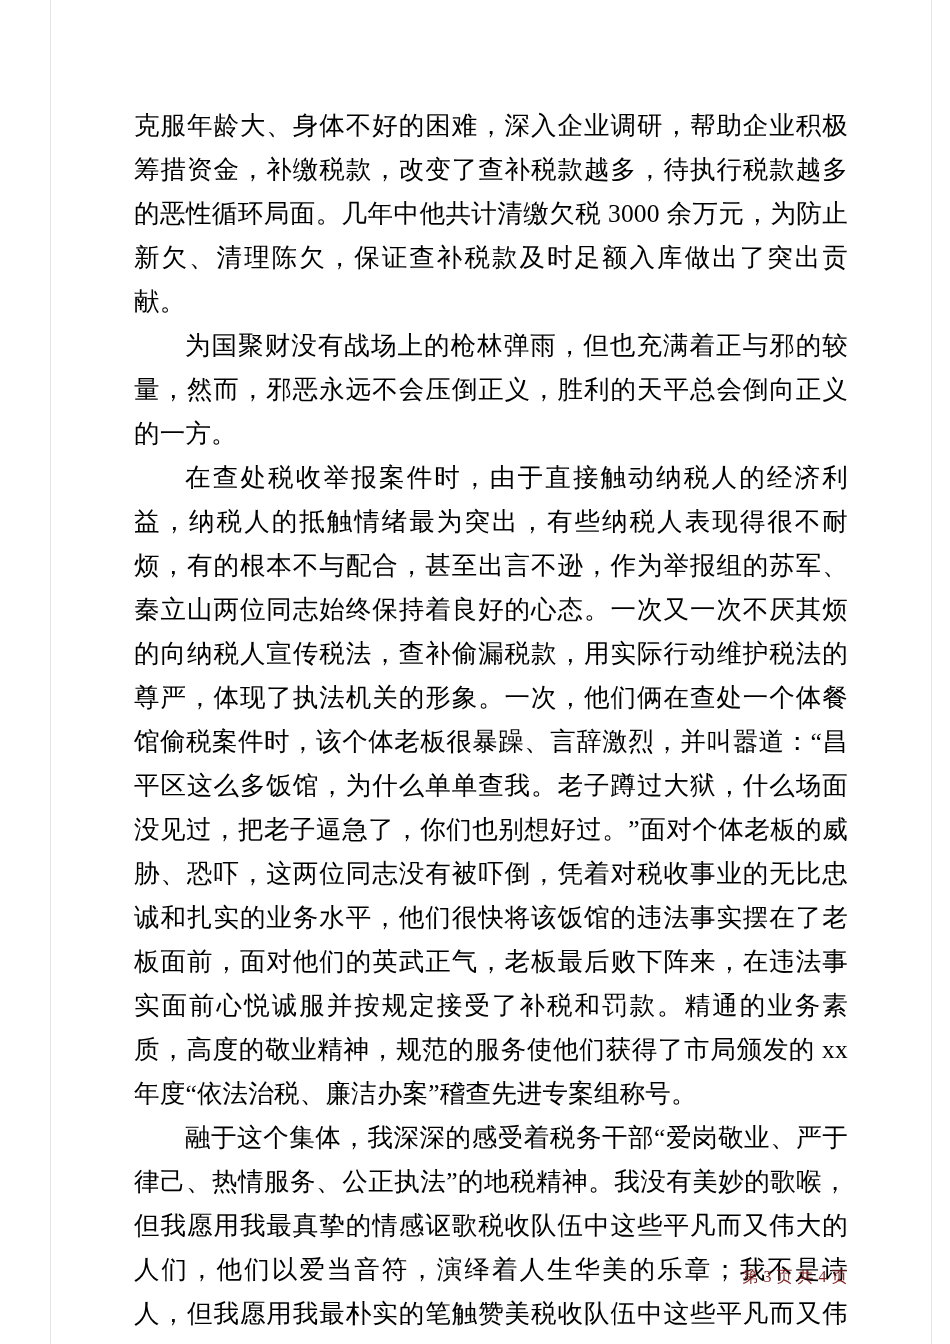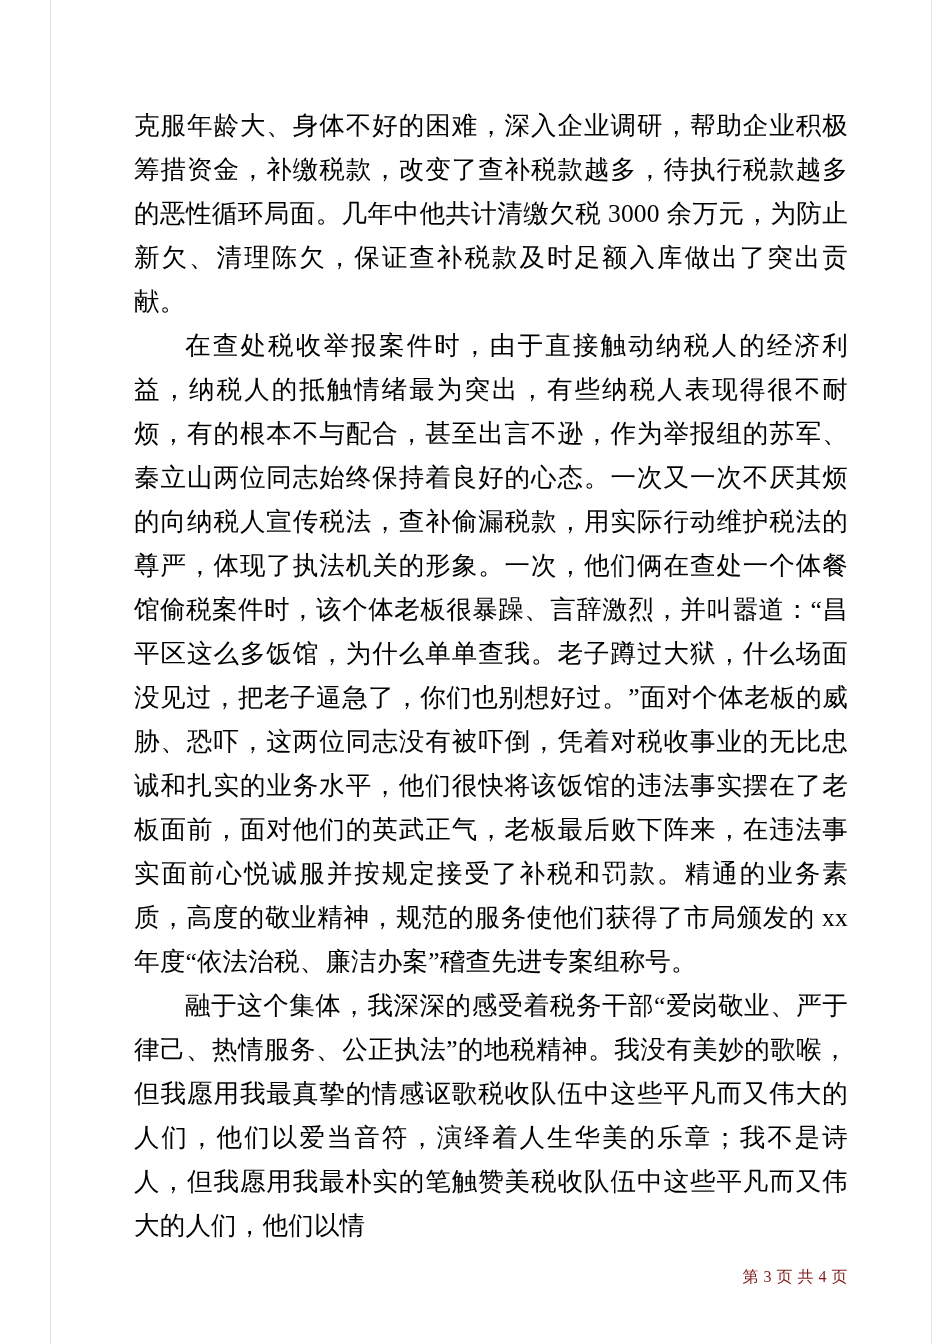--- a/index.html
+++ b/index.html
@@ -68,18 +68,19 @@
 </style>
 </head>
 <body>
 
 <div class="page">
   <div class="page-border-left"></div>
   <div class="page-border-right"></div>
 
   <div class="content">
     <p class="para">克服年龄大、身体不好的困难，深入企业调研，帮助企业积极筹措资金，补缴税款，改变了查补税款越多，待执行税款越多的恶性循环局面。几年中他共计清缴欠税 3000 余万元，为防止新欠、清理陈欠，保证查补税款及时足额入库做出了突出贡献。</p>
+    <p class="para indent">为国聚财没有战场上的枪林弹雨，但也充满着正与邪的较量，然而，邪恶永远不会压倒正义，胜利的天平总会倒向正义的一方。</p>
     <p class="para indent">在查处税收举报案件时，由于直接触动纳税人的经济利益，纳税人的抵触情绪最为突出，有些纳税人表现得很不耐烦，有的根本不与配合，甚至出言不逊，作为举报组的苏军、秦立山两位同志始终保持着良好的心态。一次又一次不厌其烦的向纳税人宣传税法，查补偷漏税款，用实际行动维护税法的尊严，体现了执法机关的形象。一次，他们俩在查处一个体餐馆偷税案件时，该个体老板很暴躁、言辞激烈，并叫嚣道：“昌平区这么多饭馆，为什么单单查我。老子蹲过大狱，什么场面没见过，把老子逼急了，你们也别想好过。”面对个体老板的威胁、恐吓，这两位同志没有被吓倒，凭着对税收事业的无比忠诚和扎实的业务水平，他们很快将该饭馆的违法事实摆在了老板面前，面对他们的英武正气，老板最后败下阵来，在违法事实面前心悦诚服并按规定接受了补税和罚款。精通的业务素质，高度的敬业精神，规范的服务使他们获得了市局颁发的 xx 年度“依法治税、廉洁办案”稽查先进专案组称号。</p>
     <p class="para indent">融于这个集体，我深深的感受着税务干部“爱岗敬业、严于律己、热情服务、公正执法”的地税精神。我没有美妙的歌喉，但我愿用我最真挚的情感讴歌税收队伍中这些平凡而又伟大的人们，他们以爱当音符，演绎着人生华美的乐章；我不是诗人，但我愿用我最朴实的笔触赞美税收队伍中这些平凡而又伟大的人们，他们以情</p>
   </div>
 
   <div class="footer">第 3 页 共 4 页</div>
 </div>
 
 </body></html>

